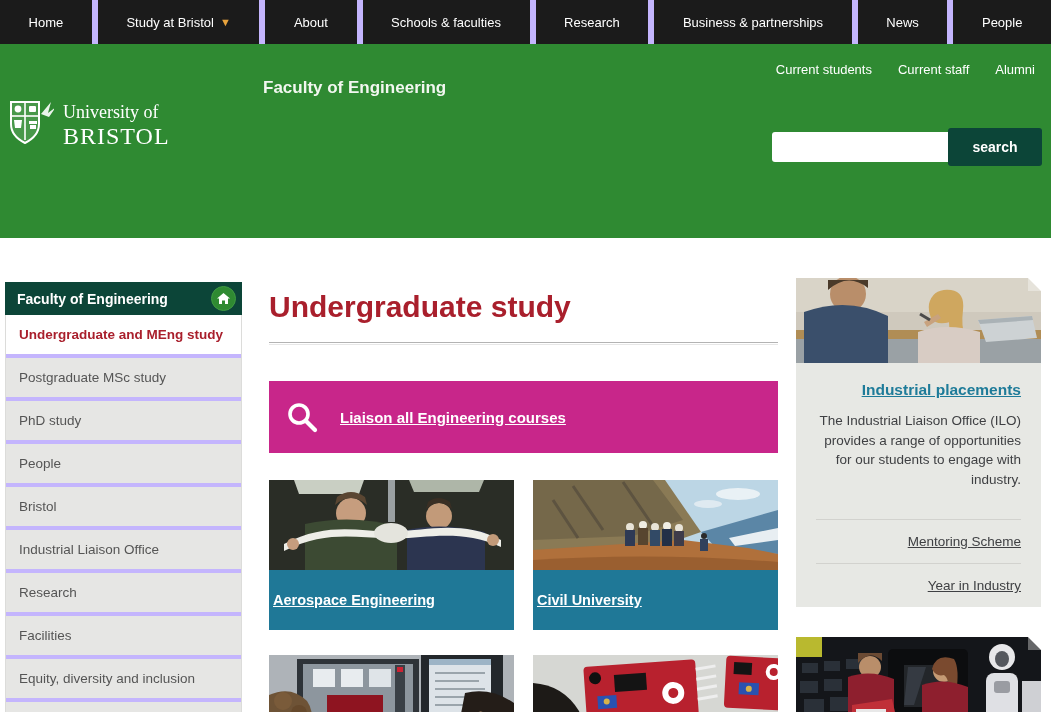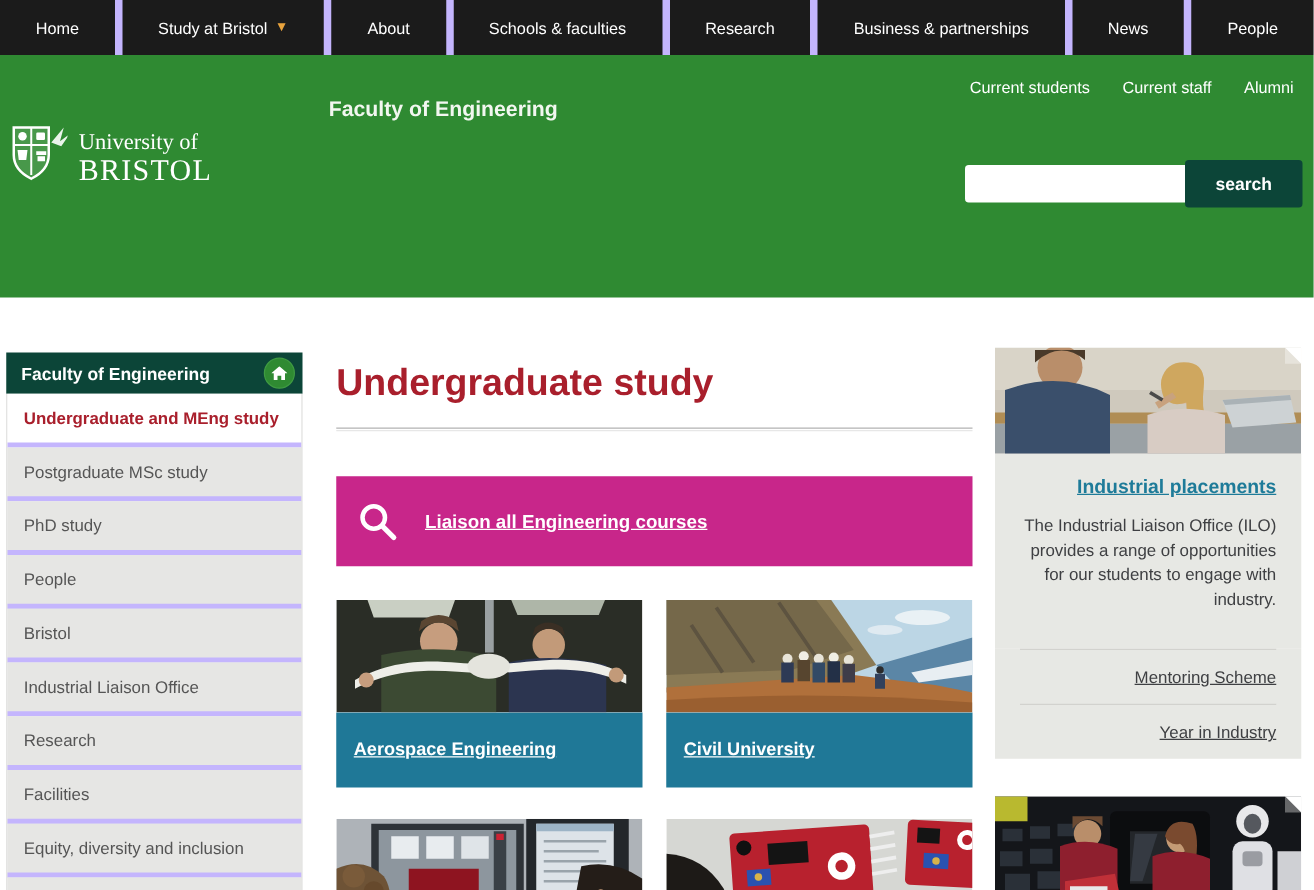--- a/index.html
+++ b/index.html
@@ -55,21 +55,21 @@
           border-bottom:1px solid #e7e7e7; }
   .banner { margin-top:36px; height:72px; background:#c8268a; display:flex;
             align-items:center; padding-left:16px; cursor:pointer; }
   .banner-icon { margin-right:21px; flex:none; }
   .banner a { color:#fff; font-weight:bold; font-size:15px; text-decoration:underline; }
   .cards { display:flex; flex-wrap:wrap; gap:25px 19px; margin-top:27px; }
   .card { width:245px; cursor:pointer; }
   .card .img { height:90px; overflow:hidden; }
   .card.row2 .img { height:95px; }
   .card .bar { background:#1f7897; height:60px; display:flex; align-items:center;
-               padding-left:14px; }
+               padding-left:4px; }
   .card .bar a { color:#fff; font-weight:bold; font-size:14.5px; text-decoration:underline; }
   .img svg { display:block; width:100%; height:100%; }
 
   
   .aside { width:245px; margin-left:18px; margin-top:40px; flex:none; }
   .aside-card { margin-bottom:30px;text-align:right; }
   .aside-img { position:relative; height:85px; overflow:hidden; }
   .aside-img.tall { height:88px; }
   .aside-img svg { display:block; width:100%; height:100%; }
   .fold { position:absolute; top:0; right:0; width:0; height:0;

